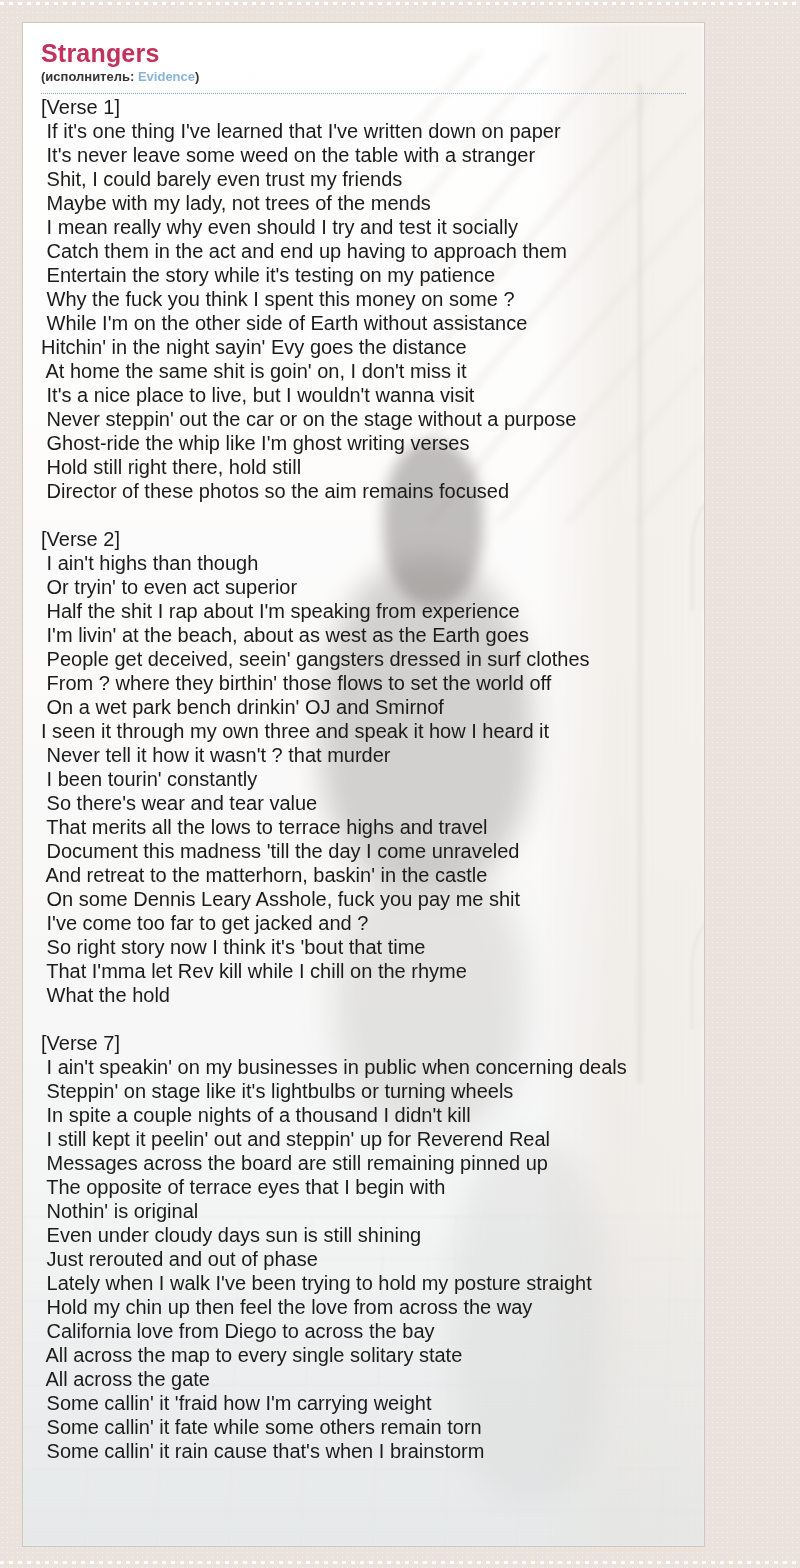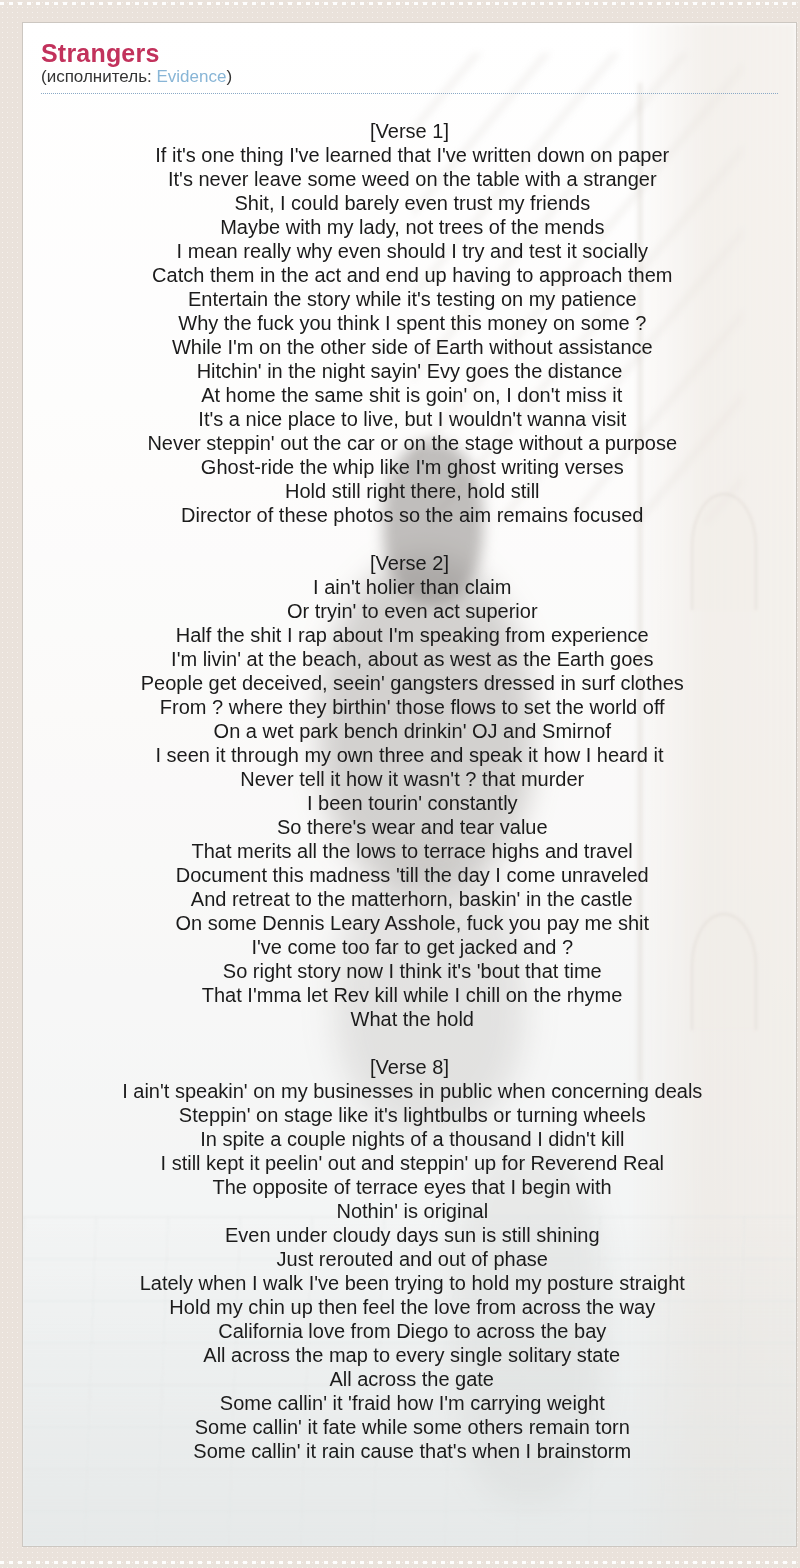--- a/index.html
+++ b/index.html
@@ -11,21 +11,21 @@
     font-family:"Liberation Sans","DejaVu Sans",sans-serif;
   }
   .edge-dash{
     position:absolute;left:0;right:0;height:3px;opacity:.95;
     background:repeating-linear-gradient(90deg,#ffffff 0 4px,transparent 4px 9px);
   }
   .edge-dash.top{top:2px;}
   .edge-dash.bottom{bottom:4px;}
 
   .card{
-    position:absolute;left:22px;top:22px;width:775px;height:1525px;
+    position:absolute;left:22px;top:22px;width:683px;height:1525px;
     border:1px solid #ccc7c1;background:#fdfdfd;overflow:hidden;
     box-sizing:border-box;
   }
   
   .ph{position:absolute;pointer-events:none;}
   .ph-base{
     inset:0;
     background:linear-gradient(180deg,#ffffff 0%,#fdfcfb 25%,#f7f6f5 55%,#eef0f0 78%,#e6e9e9 100%);
   }
   .ph-wall-right{
@@ -74,26 +74,26 @@
     filter:blur(1px);
   }
   .ph-veil{inset:0;background:rgba(255,255,255,.32);}
 
   
   .content{position:relative;z-index:2;padding:16px 18px 0 18px;}
   .title{
     margin:0;font-size:25px;line-height:28px;font-weight:bold;letter-spacing:.2px;
   }
   .artist-line{
-    font-size:17px;line-height:20px;color:#343434;
-    padding-bottom:6px;border-bottom:1px dotted #8aa9c6;
+    font-size:13px;line-height:20px;color:#343434;
+    padding-bottom:6px;border-bottom:1px dotted #8aa9c6;font-weight:bold;
   }
   .artist-link{cursor:pointer;text-decoration:none;}
   .lyrics{
-    margin-top:25px;font-size:20px;line-height:24px;color:#1b1b1b;text-align:center;
+    margin-top:1px;font-size:20px;line-height:24px;color:#1b1b1b;
   }
   .line{white-space:pre;}
   .verse + .verse{margin-top:24px;}
 </style>
 </head>
 <body>
 
 <div class="edge-dash top"></div>
 <div class="edge-dash bottom"></div>
 
@@ -132,46 +132,47 @@
           <div class="line">Hitchin' in the night sayin' Evy goes the distance</div>
           <div class="line"> At home the same shit is goin' on, I don't miss it</div>
           <div class="line"> It's a nice place to live, but I wouldn't wanna visit</div>
           <div class="line"> Never steppin' out the car or on the stage without a purpose</div>
           <div class="line"> Ghost-ride the whip like I'm ghost writing verses</div>
           <div class="line"> Hold still right there, hold still</div>
           <div class="line"> Director of these photos so the aim remains focused</div>
         </div>
         <div class="verse">
           <div class="line">[Verse 2]</div>
-          <div class="line"> I ain't holier than claim</div>
+          <div class="line"> I ain't highs than though</div>
           <div class="line"> Or tryin' to even act superior</div>
           <div class="line"> Half the shit I rap about I'm speaking from experience</div>
           <div class="line"> I'm livin' at the beach, about as west as the Earth goes</div>
           <div class="line"> People get deceived, seein' gangsters dressed in surf clothes</div>
           <div class="line"> From ? where they birthin' those flows to set the world off</div>
           <div class="line"> On a wet park bench drinkin' OJ and Smirnof</div>
           <div class="line">I seen it through my own three and speak it how I heard it</div>
           <div class="line"> Never tell it how it wasn't ? that murder</div>
           <div class="line"> I been tourin' constantly</div>
           <div class="line"> So there's wear and tear value</div>
           <div class="line"> That merits all the lows to terrace highs and travel</div>
           <div class="line"> Document this madness 'till the day I come unraveled</div>
           <div class="line"> And retreat to the matterhorn, baskin' in the castle</div>
           <div class="line"> On some Dennis Leary Asshole, fuck you pay me shit</div>
           <div class="line"> I've come too far to get jacked and ?</div>
           <div class="line"> So right story now I think it's 'bout that time</div>
           <div class="line"> That I'mma let Rev kill while I chill on the rhyme</div>
           <div class="line"> What the hold</div>
         </div>
         <div class="verse">
-          <div class="line">[Verse 8]</div>
+          <div class="line">[Verse 7]</div>
           <div class="line"> I ain't speakin' on my businesses in public when concerning deals</div>
           <div class="line"> Steppin' on stage like it's lightbulbs or turning wheels</div>
           <div class="line"> In spite a couple nights of a thousand I didn't kill</div>
           <div class="line"> I still kept it peelin' out and steppin' up for Reverend Real</div>
+          <div class="line"> Messages across the board are still remaining pinned up</div>
           <div class="line"> The opposite of terrace eyes that I begin with</div>
           <div class="line"> Nothin' is original</div>
           <div class="line"> Even under cloudy days sun is still shining</div>
           <div class="line"> Just rerouted and out of phase</div>
           <div class="line"> Lately when I walk I've been trying to hold my posture straight</div>
           <div class="line"> Hold my chin up then feel the love from across the way</div>
           <div class="line"> California love from Diego to across the bay</div>
           <div class="line"> All across the map to every single solitary state</div>
           <div class="line"> All across the gate</div>
           <div class="line"> Some callin' it 'fraid how I'm carrying weight</div>

